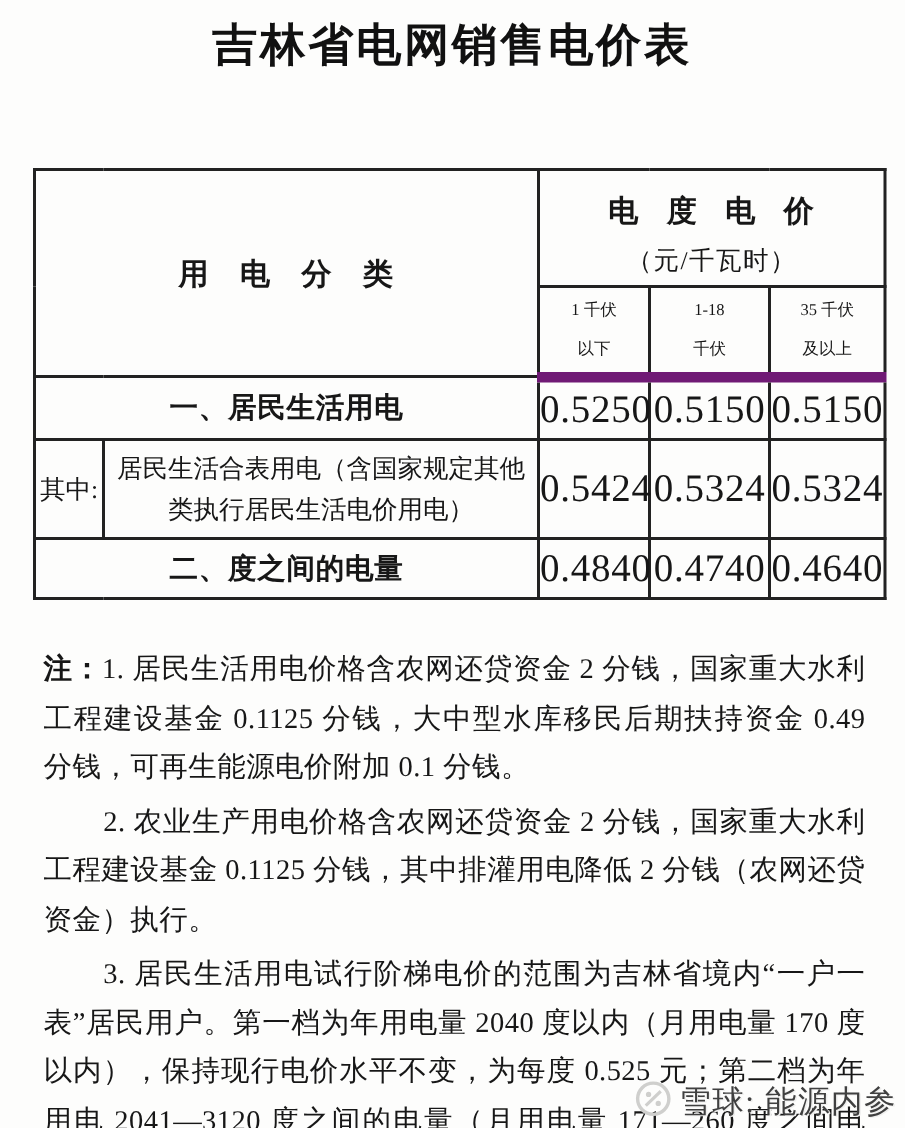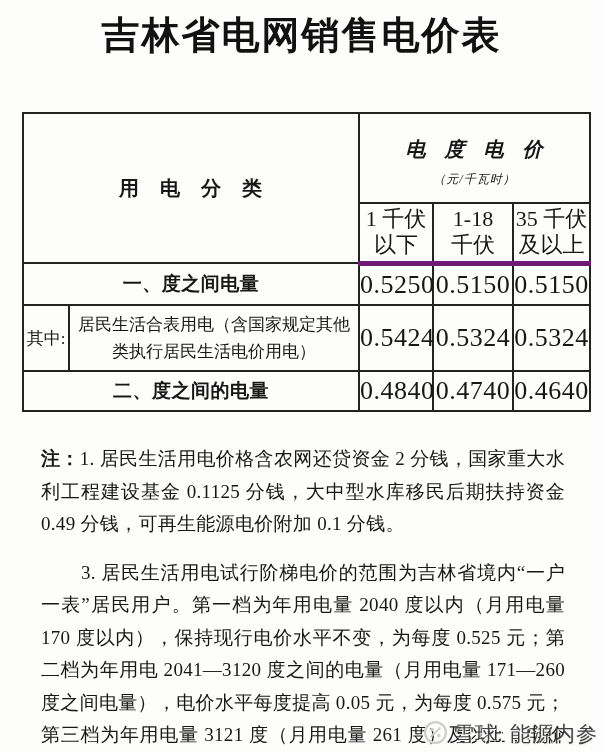--- a/index.html
+++ b/index.html
@@ -10,21 +10,21 @@
     font-family: "Liberation Serif", "DejaVu Serif", serif;
     color: #171717;
     position: relative;
     overflow: hidden;
   }
   .doc-title {
     position: absolute;
     top: 10px; left: 0;
     width: 100%;
     text-align: center;
-    font-size: 38px;
+    font-size: 30px;
     font-weight: bold;
     letter-spacing: 2px;
     color: #111;
   }
   table.price-table {
     position: absolute;
     left: 22px; top: 112px;
     width: 567px;
     border-collapse: collapse;
     table-layout: fixed;
@@ -34,38 +34,38 @@
     text-align: center;
     vertical-align: middle;
     padding: 0;
   }
   td.cls-header {
     font-size: 20px;
     font-weight: bold;
     word-spacing: 14px;
     letter-spacing: 1px;
   }
-  td.price-header { height: 90px; font-style: italic; }
+  td.price-header { height: 78px; }
   .price-header-title {
     font-size: 20px;
     font-weight: bold;
     word-spacing: 12px;
     letter-spacing: 1px;
     padding-top: 8px;
   }
   .price-unit {
-    font-size: 12px;
+    font-size: 17px;
     padding-top: 8px;
     letter-spacing: 1px;
   }
   tr.volt-row td {
     height: 60px;
-    font-size: 22px;
+    font-size: 11px;
     line-height: 26px;
-    border-bottom: 5px solid #701a75;
+    border-bottom: 7px solid #701a75;
     margin-top: 48px;
   }
   td.cat-cell {
     font-size: 19px;
     font-weight: bold;
     text-align: left;
     padding-left: 3px;
     letter-spacing: 0.5px;
   }
   tr.row-1 td { height: 42px; }
@@ -89,21 +89,21 @@
   }
   .notes {
     position: absolute;
     left: 25px; top: 427px;
     width: 556px;
     font-size: 19px;
     line-height: 32.5px;
     text-align: justify;
     letter-spacing: 0.3px;
   }
-  .notes p { margin: 16px; }
+  .notes p { margin: 4px; }
   .notes p.indent { text-indent: 2.1em; }
   .note-label { font-weight: bold; }
   .watermark {
     position: absolute;
     right: 5px; bottom: 4px;
     display: flex;
     align-items: flex-start;
     gap: 5px;
     color: #404040;
     font-size: 21px;
@@ -141,21 +141,21 @@
       <td>
         <div>1-18</div>
         <div>千伏</div>
       </td>
       <td>
         <div>35 千伏</div>
         <div>及以上</div>
       </td>
     </tr>
     <tr class="row-1">
-      <td colspan="2" class="cat-cell">一、度之间电量</td>
+      <td colspan="2" class="cat-cell">一、居民生活用电</td>
       <td class="price-cell">0.5250</td>
       <td class="price-cell">0.5150</td>
       <td class="price-cell">0.5150</td>
     </tr>
     <tr class="row-2">
       <td class="prefix-cell">其中:</td>
       <td class="desc-cell">居民生活合表用电（含国家规定其他类执行居民生活电价用电）</td>
       <td class="price-cell">0.5424</td>
       <td class="price-cell">0.5324</td>
       <td class="price-cell">0.5324</td>
@@ -164,20 +164,21 @@
       <td colspan="2" class="cat-cell">二、度之间的电量</td>
       <td class="price-cell">0.4840</td>
       <td class="price-cell">0.4740</td>
       <td class="price-cell">0.4640</td>
     </tr>
   </tbody>
 </table>
 
 <div class="notes">
   <p><span class="note-label">注：</span><span>1. 居民生活用电价格含农网还贷资金 2 分钱，国家重大水利工程建设基金 0.1125 分钱，大中型水库移民后期扶持资金 0.49 分钱，可再生能源电价附加 0.1 分钱。</span></p>
+  <p class="indent">2. 农业生产用电价格含农网还贷资金 2 分钱，国家重大水利工程建设基金 0.1125 分钱，其中排灌用电降低 2 分钱（农网还贷资金）执行。</p>
   <p class="indent">3. 居民生活用电试行阶梯电价的范围为吉林省境内“一户一表”居民用户。第一档为年用电量 2040 度以内（月用电量 170 度以内），保持现行电价水平不变，为每度 0.525 元；第二档为年用电 2041—3120 度之间的电量（月用电量 171—260 度之间电量），电价水平每度提高 0.05 元，为每度 0.575 元；第三档为年用电量 3121 度（月用电量 261 度）及以上，电价水平每度提高 0.30 元，为每度 0.825 元。</p>
 </div>
 
 <div class="watermark">
   <span>
     <svg width="25" height="25" viewBox="0 0 24 24">
       <circle cx="12" cy="12" r="10" fill="none" stroke="#cfcfcd" stroke-width="2.2"></circle>
       <path d="M7.2 16.4 L16.8 7.2" stroke="#cfcfcd" stroke-width="2" fill="none"></path>
       <circle cx="9" cy="9.2" r="1.7" fill="#cfcfcd"></circle>
       <circle cx="15.2" cy="15" r="1.7" fill="#cfcfcd"></circle>

